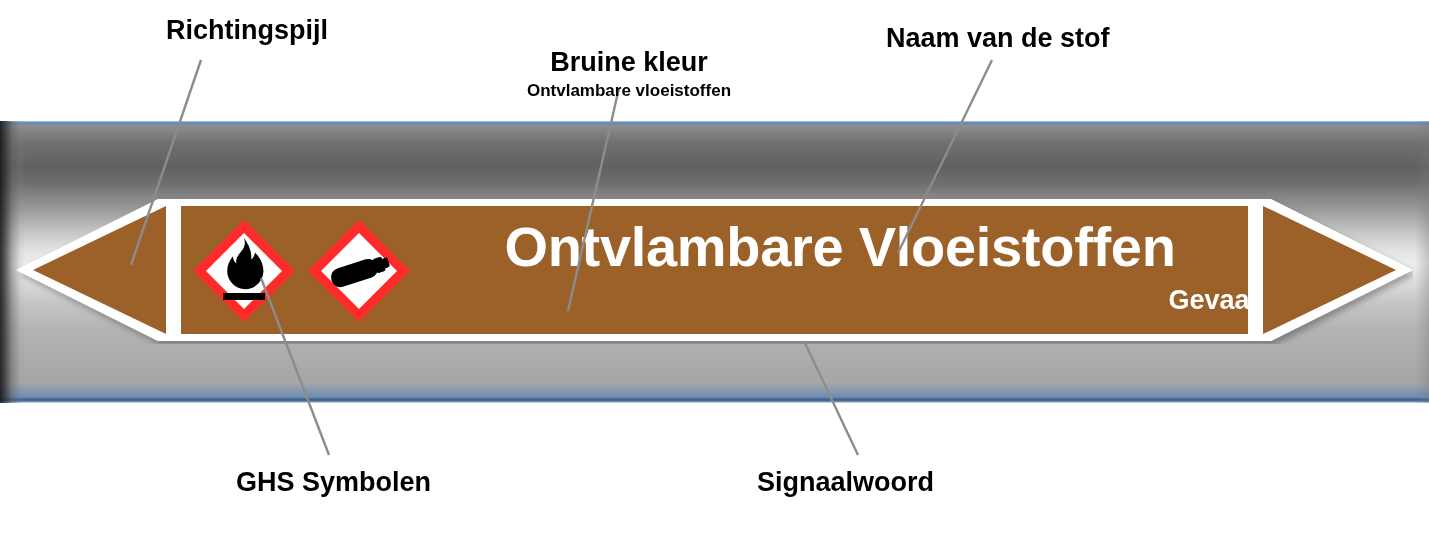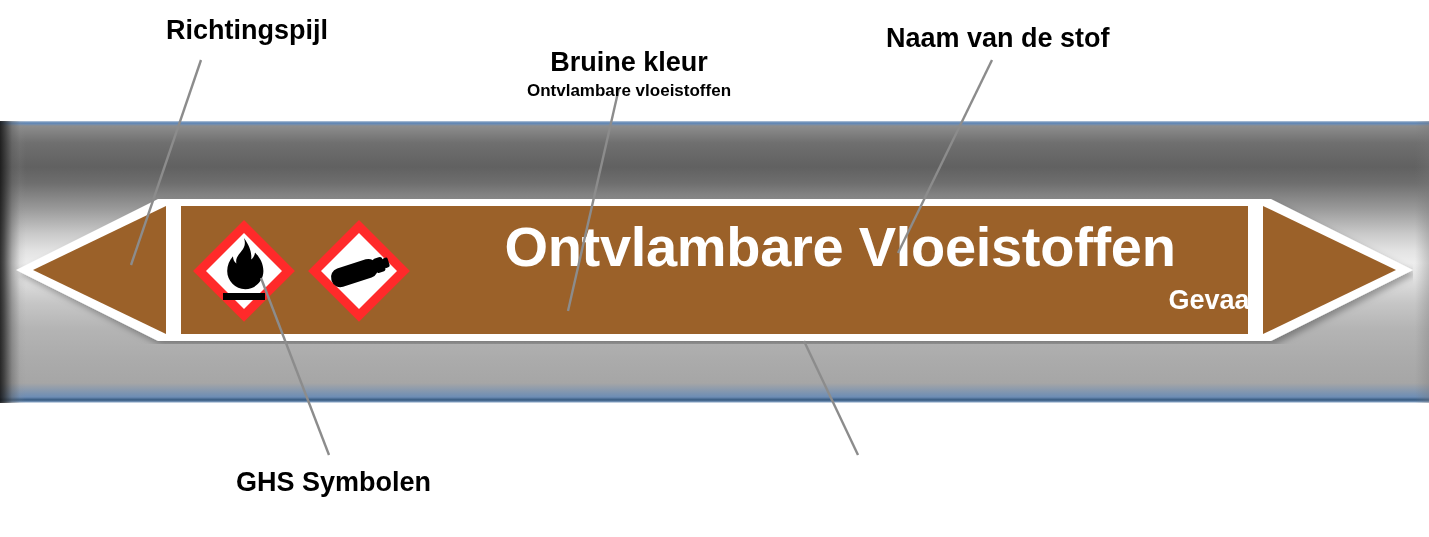--- a/index.html
+++ b/index.html
@@ -234,14 +234,17 @@
   </div>
 
   <div class="callout c-naam">
     <div class="title">Naam van de stof</div>
   </div>
 
   <div class="callout c-ghs">
     <div class="title">GHS Symbolen</div>
   </div>
 
+  <div class="callout c-signaal">
+    <div class="title">Signaalwoord</div>
+  </div>
 
 </div>
 
 </body></html>

